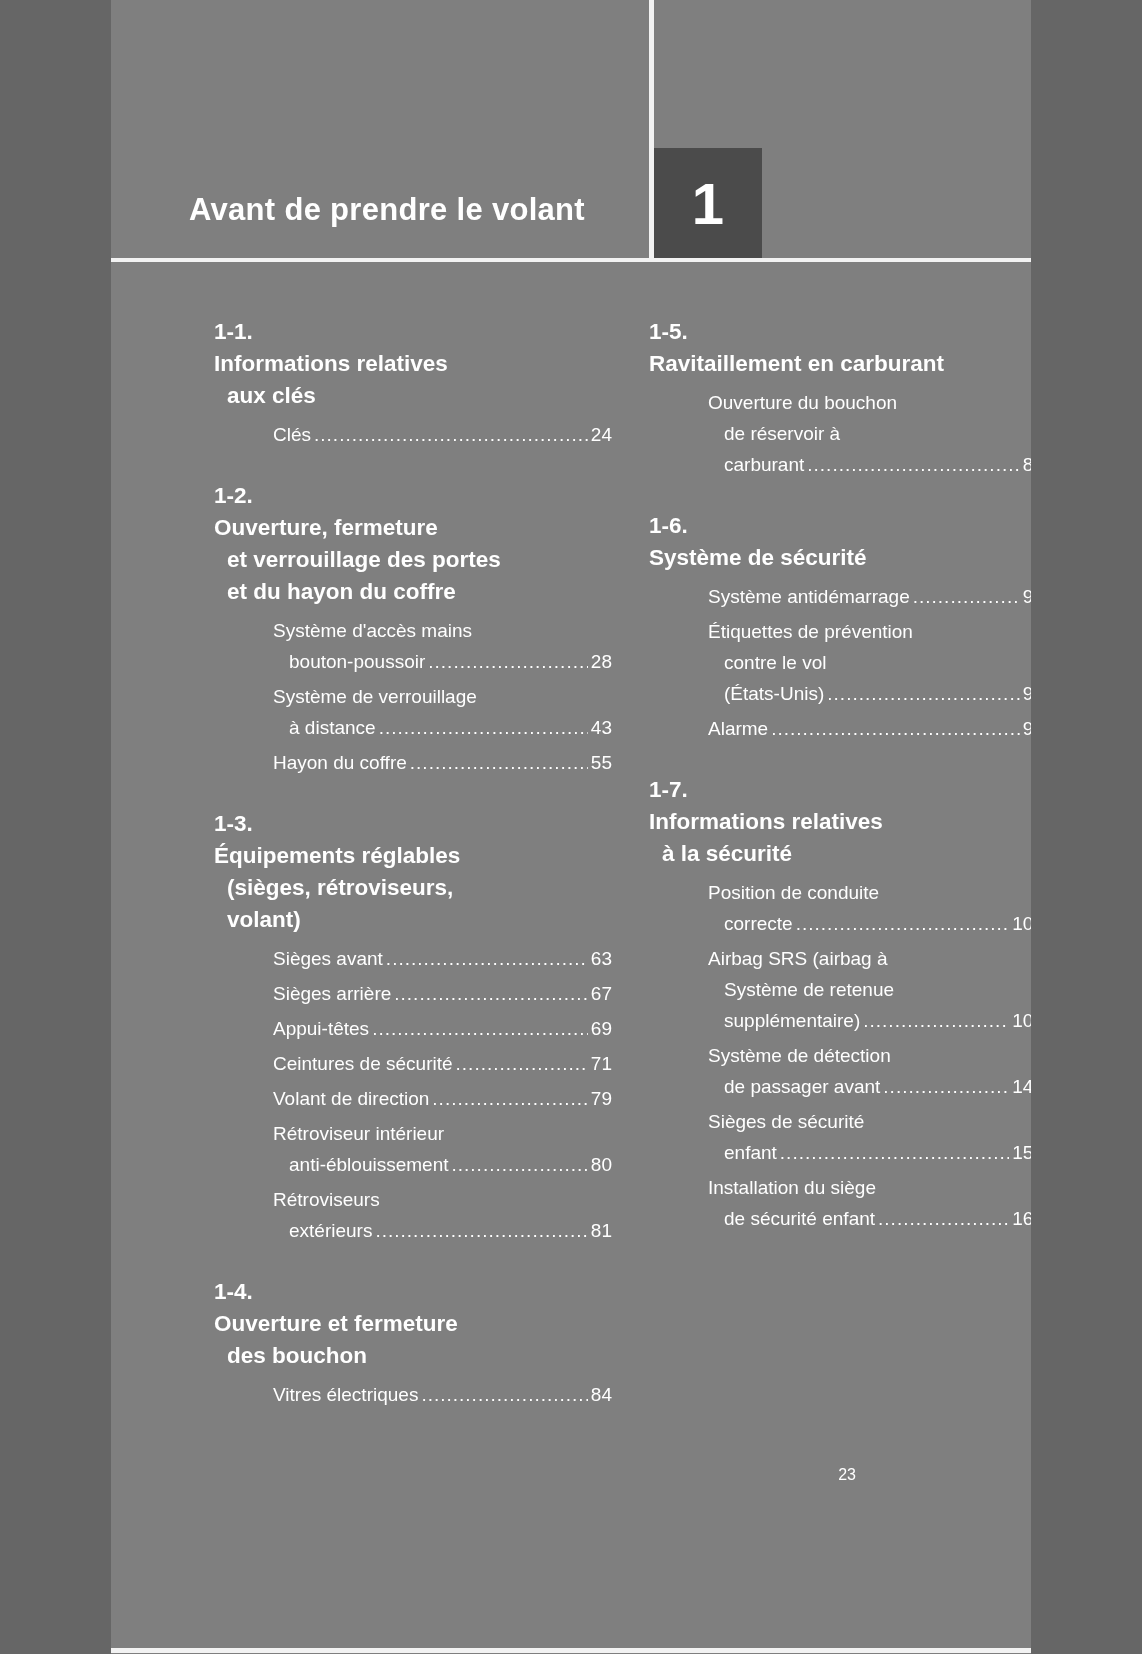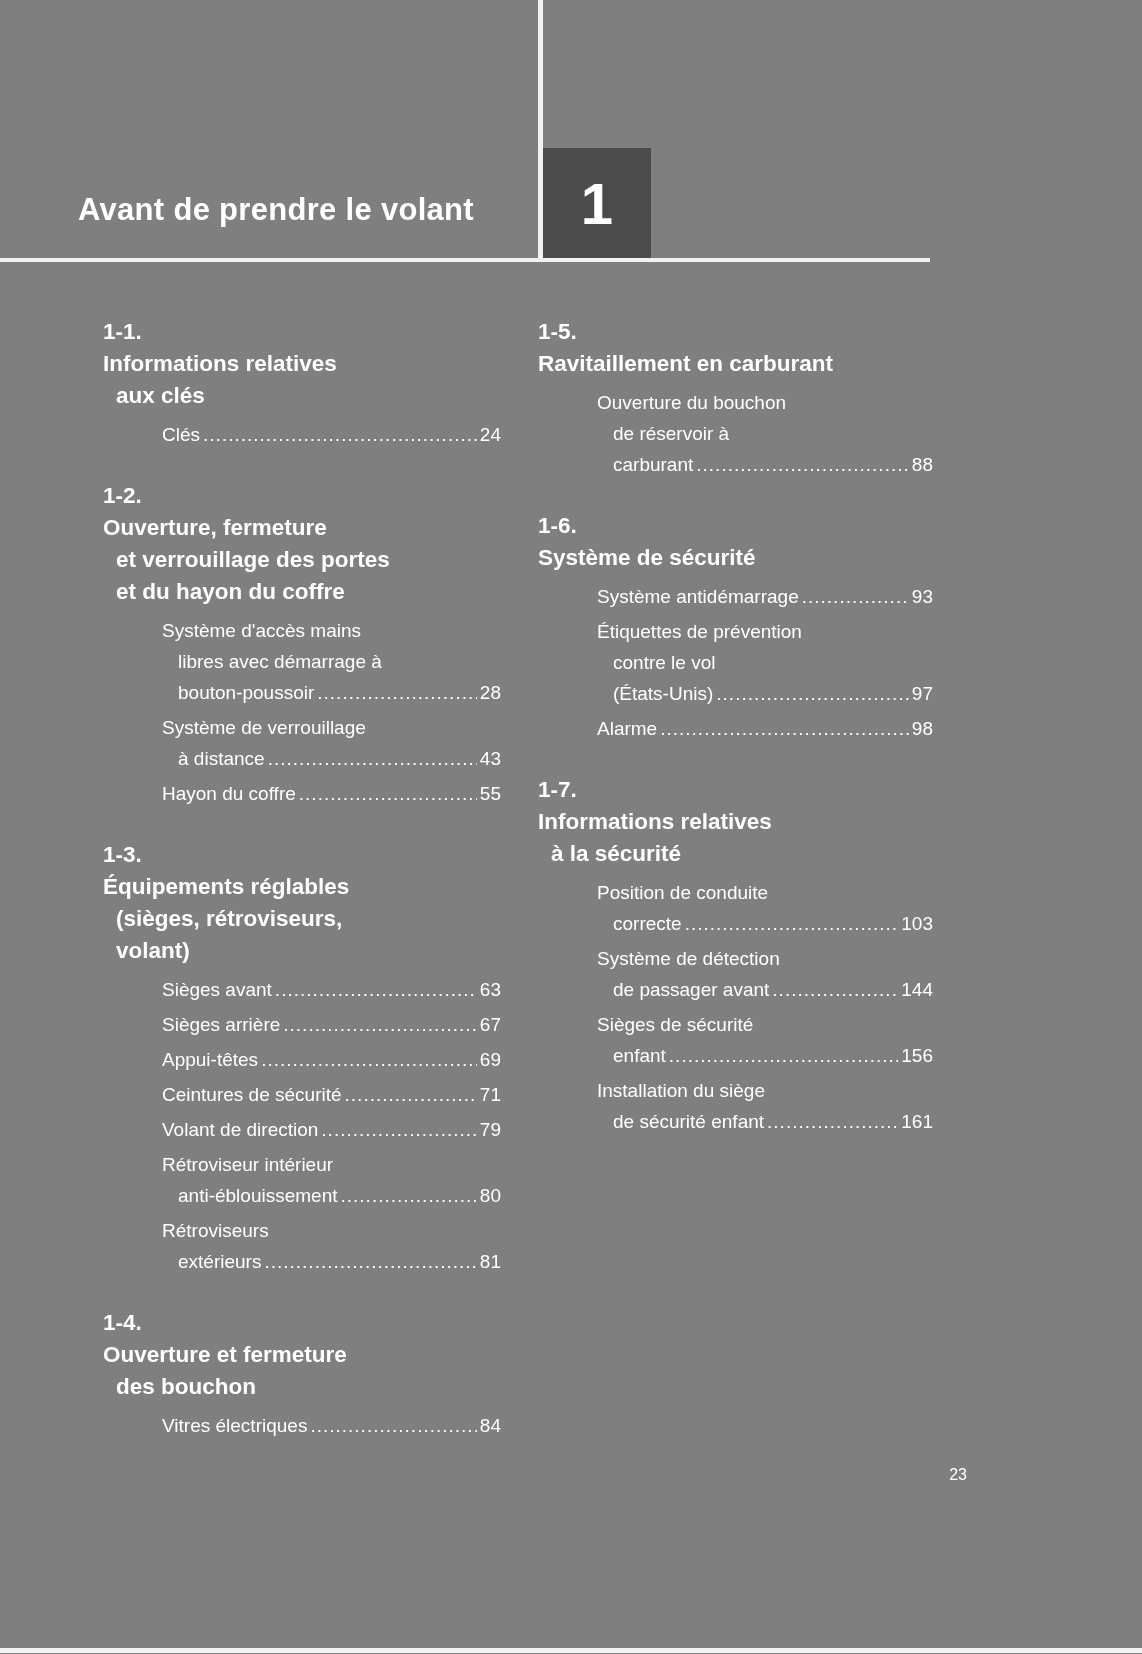--- a/index.html
+++ b/index.html
@@ -5,21 +5,21 @@
   :root {
     --bg: #7f7f7f;
     --box: #4b4b4b;
     --text: #ffffff;
     --rule: #f2f2f2;
   }
   * { box-sizing: border-box; }
   html, body { margin: 0; padding: 0; background: #666; }
   .page {
     position: relative;
-    width: 1142px;
+    width: 920px;
     height: 1654px;
     background: var(--bg);
     color: var(--text);
     font-family: "Liberation Sans", sans-serif;
     overflow: hidden;
     margin: 0 auto;
   }
 
   
   .header-vline {
@@ -153,21 +153,20 @@
           <span class="sec-num">1-2.</span>
           <div class="sec-title">
             <div class="tline">Ouverture, fermeture</div>
             <div class="tline cont">et verrouillage des portes</div>
             <div class="tline cont">et du hayon du coffre</div>
           </div>
         </div>
         <div class="entries">
           <div class="entry">
             <div class="eline">Système d'accès mains</div>
-            <div class="eline cont">libres avec démarrage à</div>
             <div class="eline row cont">
               <span class="lbl">bouton-poussoir</span>
               <span class="leader"></span>
               <span class="pg">28</span>
             </div>
           </div>
           <div class="entry">
             <div class="eline">Système de verrouillage</div>
             <div class="eline row cont">
               <span class="lbl">à distance</span>
@@ -330,20 +329,29 @@
         <div class="entries">
           <div class="entry">
             <div class="eline">Position de conduite</div>
             <div class="eline row cont">
               <span class="lbl">correcte</span>
               <span class="leader"></span>
               <span class="pg">103</span>
             </div>
           </div>
           <div class="entry">
+            <div class="eline">Airbag SRS (airbag à</div>
+            <div class="eline cont">Système de retenue</div>
+            <div class="eline row cont">
+              <span class="lbl">supplémentaire)</span>
+              <span class="leader"></span>
+              <span class="pg">105</span>
+            </div>
+          </div>
+          <div class="entry">
             <div class="eline">Système de détection</div>
             <div class="eline row cont">
               <span class="lbl">de passager avant</span>
               <span class="leader"></span>
               <span class="pg">144</span>
             </div>
           </div>
           <div class="entry">
             <div class="eline">Sièges de sécurité</div>
             <div class="eline row cont">

